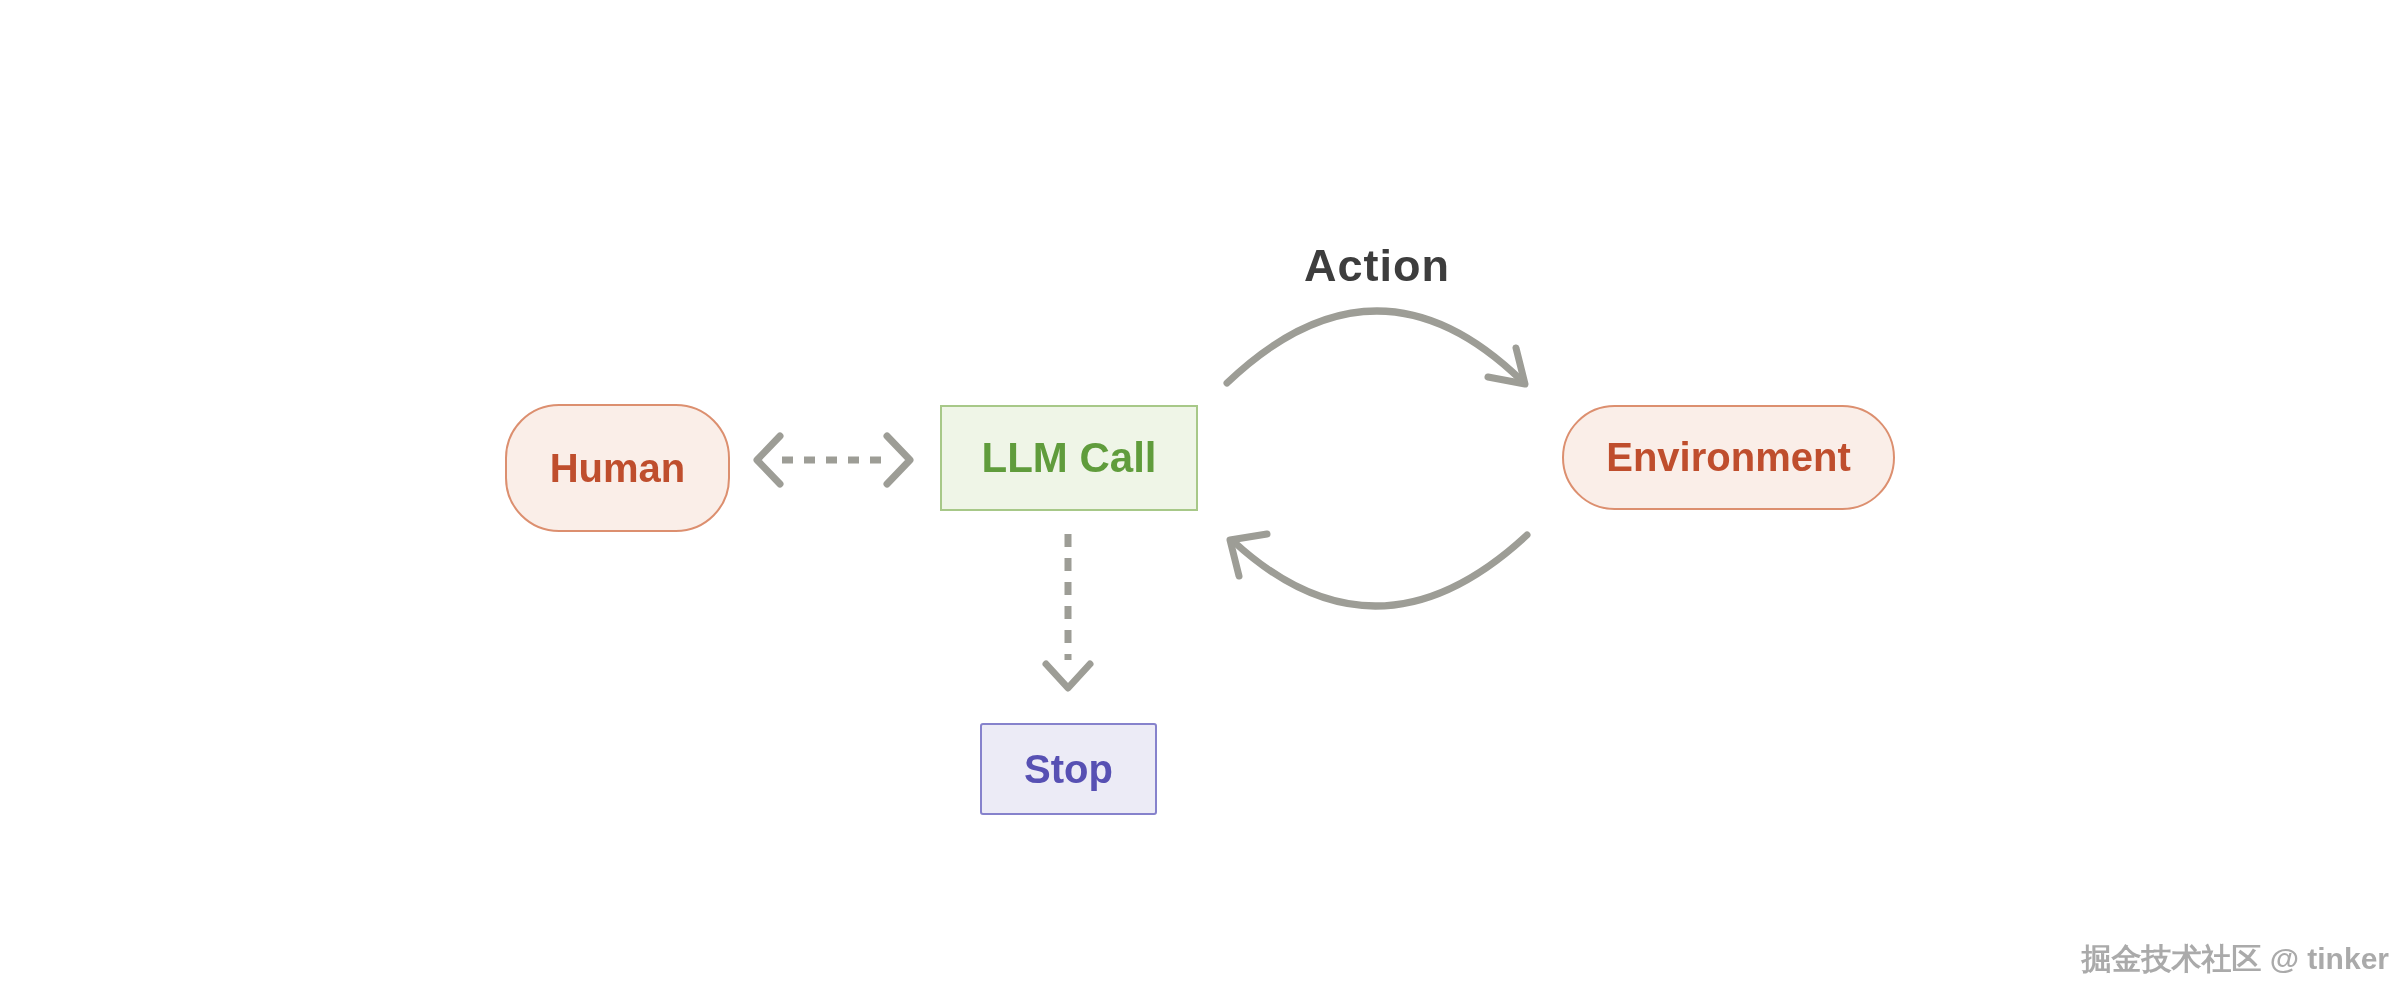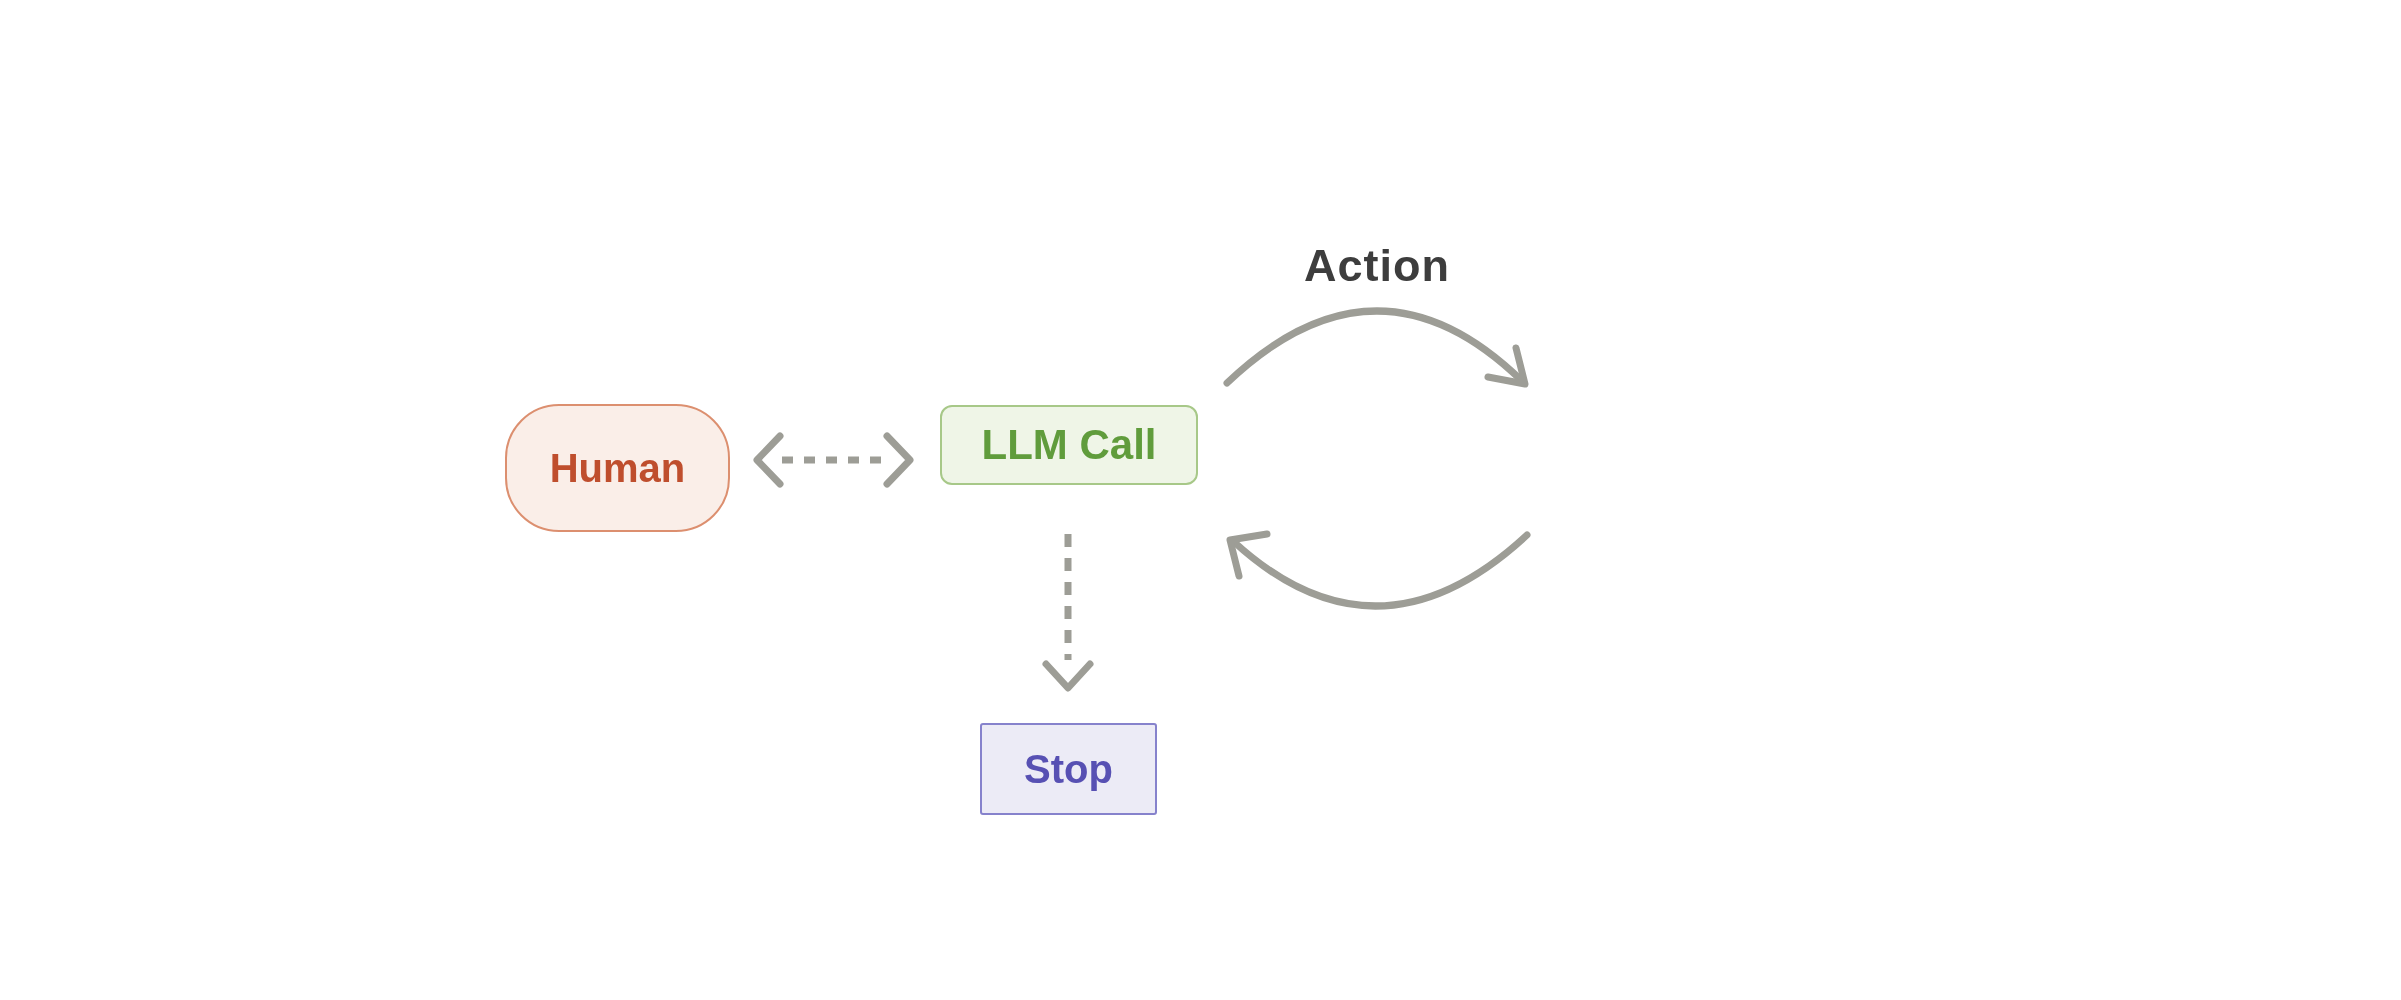--- a/index.html
+++ b/index.html
@@ -62,24 +62,24 @@
   }
   .node-human {
     left: 505px; top: 404px; width: 225px; height: 128px;
     background: var(--human-bg);
     border-color: var(--human-border);
     border-radius: 54px;
     color: var(--human-text);
     font-size: 40px;
   }
   .node-llm {
-    left: 940px; top: 405px; width: 258px; height: 80px;
+    left: 940px; top: 405px; width: 258px; height: 106px;
     background: var(--llm-bg);
     border-color: var(--llm-border);
-    border-radius: 12px;
+    border-radius: 0;
     color: var(--llm-text);
     font-size: 42px;
   }
   .node-env {
     left: 1562px; top: 405px; width: 333px; height: 105px;
     background: var(--env-bg);
     border-color: var(--env-border);
     border-radius: 53px;
     color: var(--env-text);
     font-size: 40px;
@@ -136,22 +136,26 @@
   </svg>
 
   <div class="node node-human">
     <span>Human</span>
   </div>
 
   <div class="node node-llm">
     <span>LLM Call</span>
   </div>
 
+  <div class="node node-env">
+    <span>Environment</span>
+  </div>
 
   <div class="node node-stop">
     <span>Stop</span>
   </div>
 
   <div class="edge-label edge-label-action">Action</div>
 
 
+  <div class="watermark">掘金技术社区 @ tinker</div>
 
 </div>
 
 </body></html>

